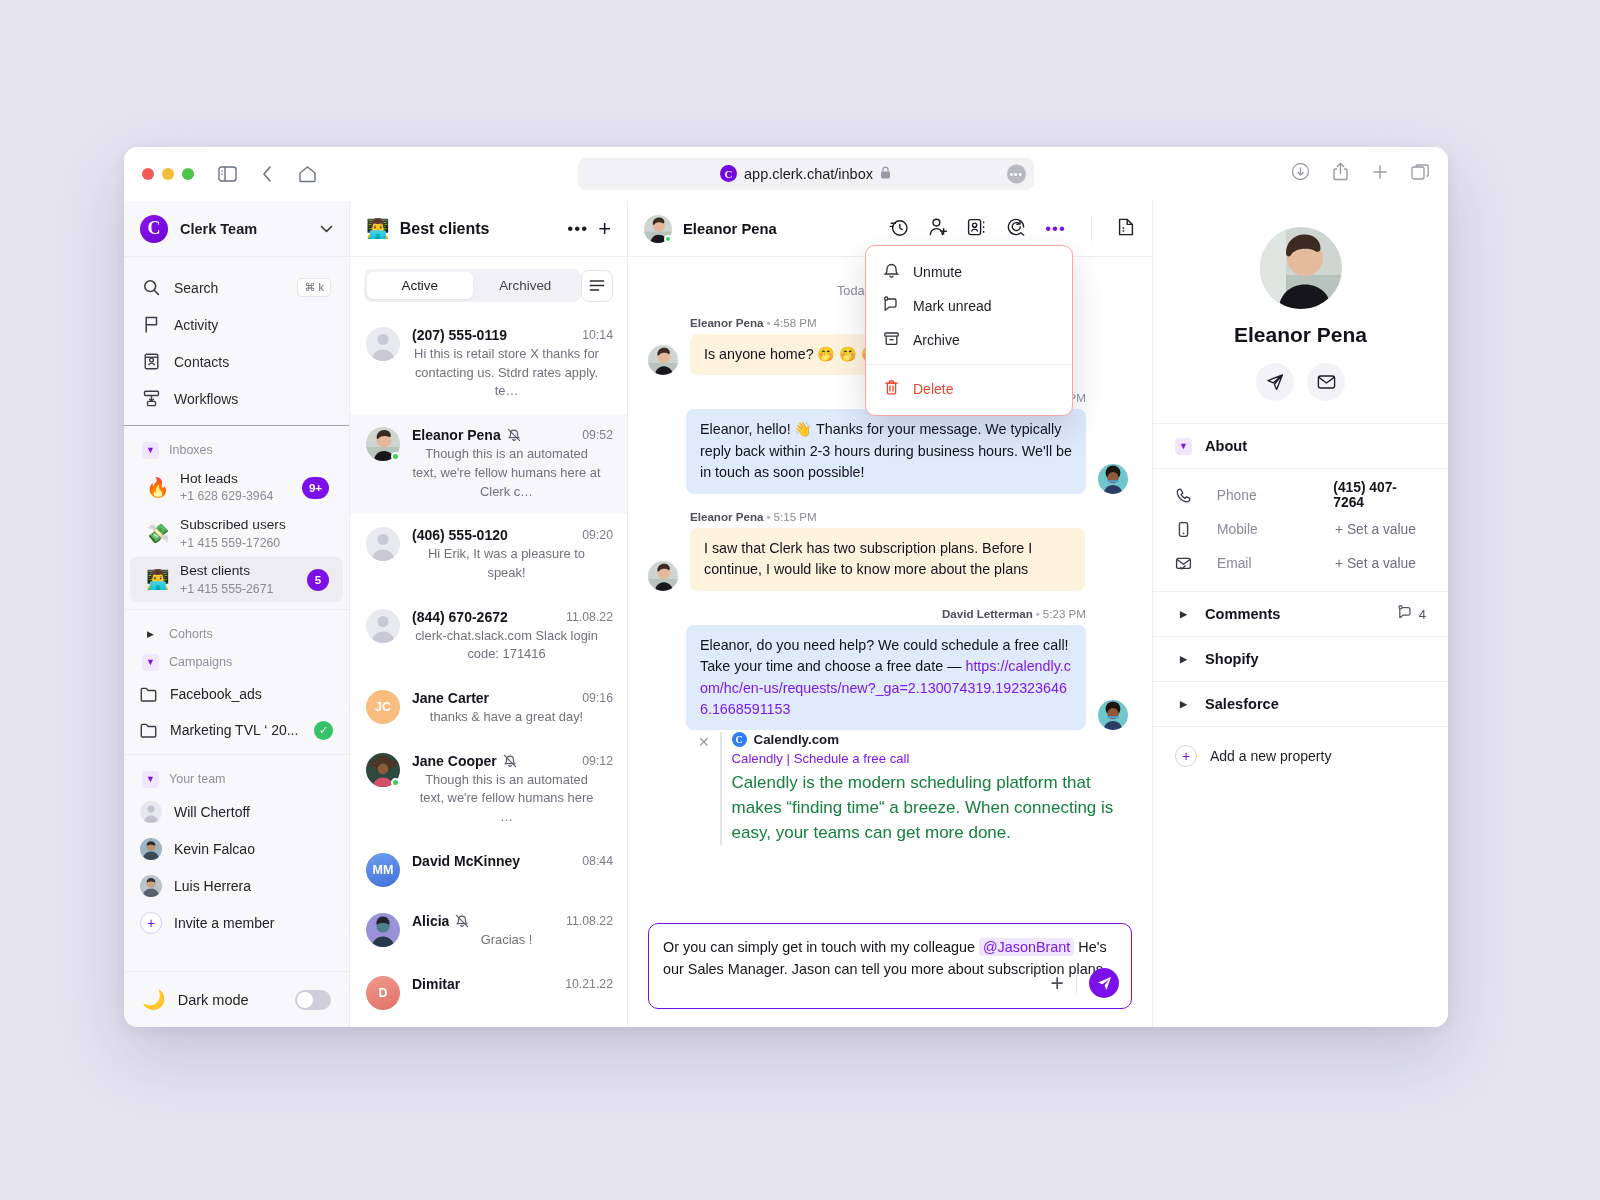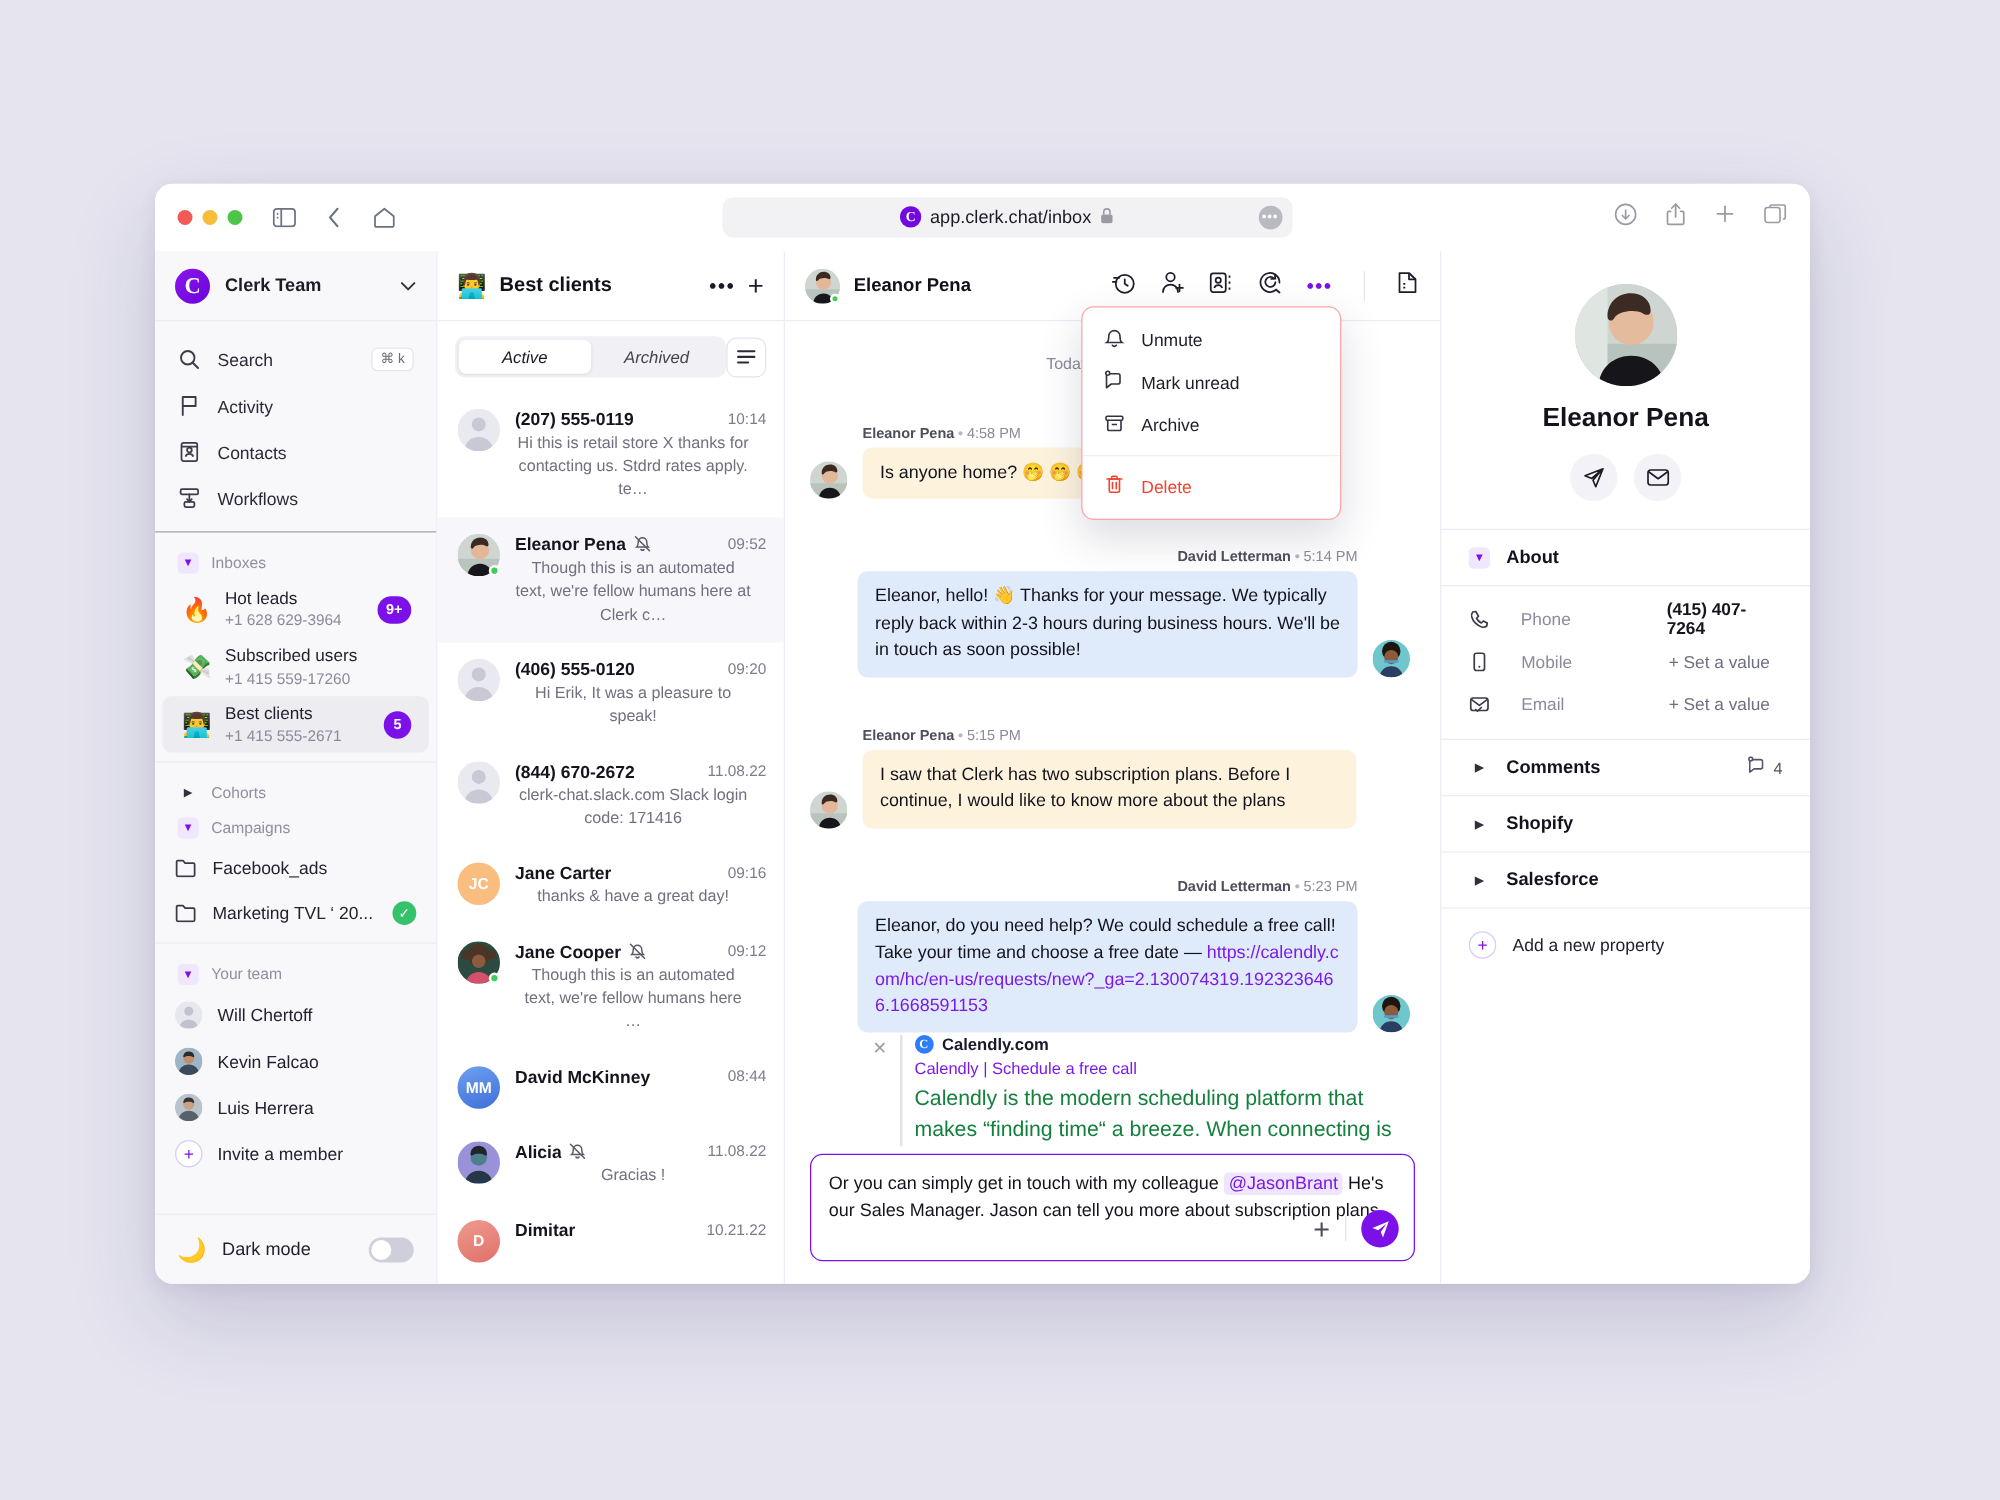--- a/index.html
+++ b/index.html
@@ -143,21 +143,21 @@
   .convlist {
     width: 278px; flex: 0 0 278px; background:#fff; border-right:1px solid #ececf2;
     display:flex; flex-direction:column;
   }
   .convhead { height:56px; display:flex; align-items:center; gap:10px; padding:0 16px; border-bottom:1px solid #ececf2; }
   .convhead .emoji { font-size: 19px; }
   .convhead .title { font-size:16px; font-weight:700; color:#11111b; flex:1; }
   .dots3 { color:#1b1b27; font-size:17px; letter-spacing:1px; line-height:1; }
   .plusbig { color:#1b1b27; font-size:22px; line-height:1; font-weight:300; }
 
-  .filterrow { padding: 12px 14px; display:flex; align-items:center; gap:0;font-style:italic; }
+  .filterrow { padding: 12px 14px; display:flex; align-items:center; gap:0; }
   .segment { flex:1; display:flex; background:#f1f1f5; border-radius:8px; padding:3px; }
   .seg { flex:1; text-align:center; font-size:13.4px; color:#44444f; padding:6px 0; border-radius:6px; }
   .seg.active { background:#fff; color:#1a1a25; box-shadow:0 1px 2px rgba(0,0,0,.08); }
   .filterbtn { width:32px;height:32px;border:1px solid #e3e3eb;border-radius:8px;display:flex;align-items:center;justify-content:center;color:#2b2b38; }
 
   .convitems { flex:1; overflow:hidden; }
   .conv { display:flex; gap:12px; padding: 13px 14px 13px 16px; }
   .conv.sel { background:#f7f7fb; }
   .conv .avatar { width:34px;height:34px;border-radius:50%;flex:0 0 34px;position:relative;overflow:visible; }
   .conv .avatar .inner { width:34px;height:34px;border-radius:50%;overflow:hidden;display:block; }
@@ -188,21 +188,21 @@
   .mi.del { color:#f0442f; }
   .mdiv { height:1px; background:#ededf3; margin:7px 0; }
 
   .msgs { flex:1; overflow:hidden; padding: 16px 24px 0 20px; }
   .daysep { text-align:center; font-size:12.8px; color:#8a8a99; margin: 10px 0 18px; }
   .mrow { display:flex; gap:12px; margin-bottom:16px; align-items:flex-end; }
   .mrow.out { justify-content:flex-end; }
   .meta { font-size:11.6px; color:#4e4e5c; font-weight:700; margin-bottom:5px; }
   .meta .tm { font-weight:400; color:#8b8b99; }
   .meta .mdot { color:#b8b8c4; margin:0 3px; }
-  .bubble-wrap { max-width: 420px; margin-top: 24px; }
+  .bubble-wrap { max-width: 420px; }
   .bubble { border-radius:8px; padding: 10px 14px; font-size:14.3px; line-height:1.5; color:#13131d; }
   .bubble.in { background:#fdf3dd; }
   .bubble.out { background:#dfeafb; }
   .bub-av { width:30px;height:30px;border-radius:50%;overflow:hidden;flex:0 0 30px; }
   a.lnk { color:#7b1ae8; text-decoration:none; word-break:break-all; }
 
   .preview { display:flex; gap:10px; margin: -6px 0 10px 50px; align-items:flex-start; }
   .pv-x { color:#9a9aa6; font-size:14px; margin-top:2px; }
   .pv-bar { width:2px; background:#e2e2ea; align-self:stretch; border-radius:1px; }
   .pv-body { font-size:12.9px; }

